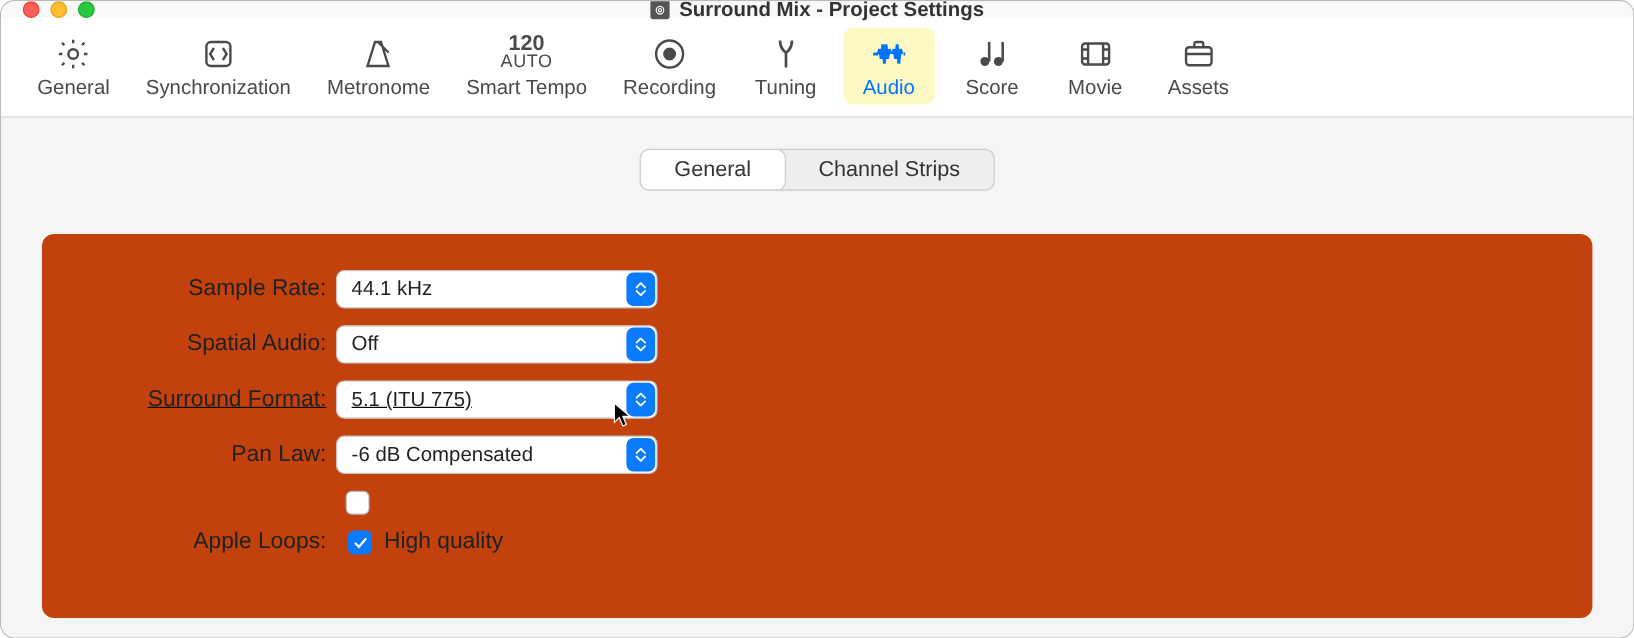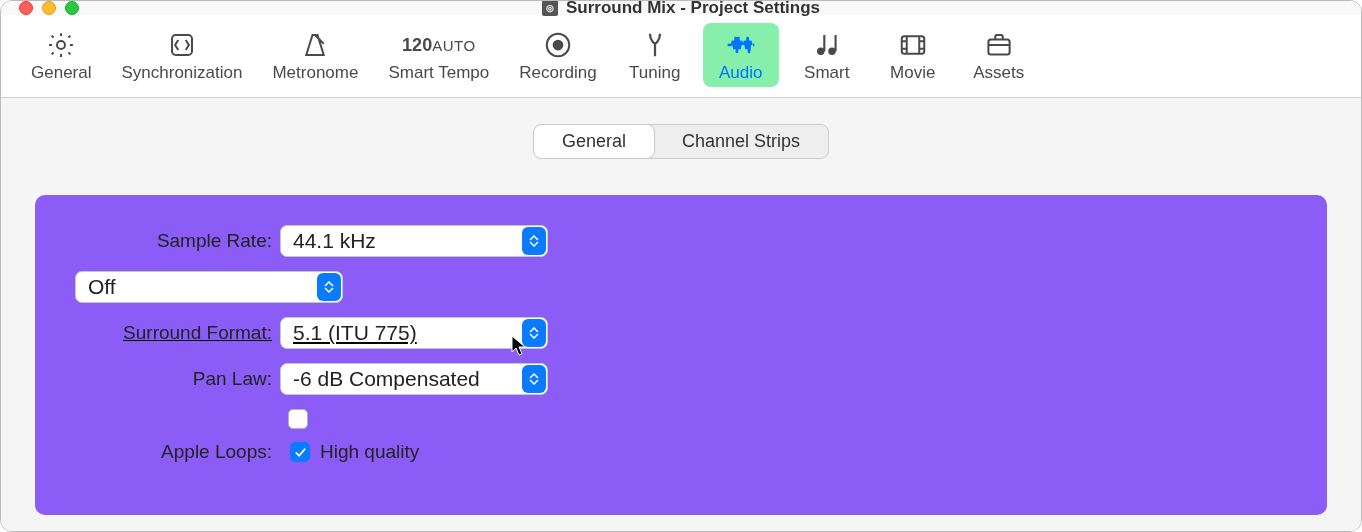--- a/index.html
+++ b/index.html
@@ -68,21 +68,21 @@
     .tool-item {
       display: flex;
       flex-direction: column;
       align-items: center;
       gap: 2px;
       padding: 6px 10px 4px;
       border-radius: 8px;
       cursor: default;
       min-width: 76px;
     }
-    .tool-item.active { background: #86efac; }
+    .tool-item.active { background: #fef9c3; }
     .tool-icon {
       width: 32px; height: 32px;
       display: flex; align-items: center; justify-content: center;
       color: #4a4a4a;
     }
     .tool-item.active .tool-icon { color: #0074ff; }
     .tool-item.active .tool-label { color: #0074ff; }
     .tool-label {
       font-size: 17px;
       color: #4a4a4a;
@@ -109,21 +109,21 @@
       border: none;
       cursor: default;
     }
     .seg-btn.active {
       background: #ffffff;
       border-radius: 7px;
       box-shadow: 0 0 0 1px #ccc;
       font-weight: 500;
     }
     .panel {
-      background: #8b5cf6;
+      background: #c2410c;
       border-radius: 10px;
       padding: 30px 40px 40px;
     }
     .form-row {
       display: flex;
       align-items: center;
       margin-bottom: 14px;
     }
     .form-label {
       width: 205px;
@@ -137,21 +137,21 @@
       display: inline-flex;
       width: 268px;
     }
     .select-field {
       width: 100%;
       height: 32px;
       border: 1px solid #c5c5c5;
       border-radius: 7px;
       background: #fff;
       padding: 0 36px 0 12px;
-      font-size: 21px;
+      font-size: 17px;
       color: #222;
       display: flex;
       align-items: center;
     }
     .select-stepper {
       position: absolute;
       right: 2px; top: 2px; bottom: 2px;
       width: 24px;
       background: #0a7bff;
       border-radius: 6px;
@@ -238,21 +238,21 @@
     <div class="tool-item">
       <div class="tool-icon">
         <svg viewBox="0 0 24 24" width="30" height="30" fill="none" stroke="currentColor" stroke-width="1.6">
             <path d="M10 4l-5 16h14l-5-16h-4zM5 20h14M12 4l7 7"></path>
           </svg>
       </div>
       <div class="tool-label">Metronome</div>
     </div>
 
     <div class="tool-item">
-      <div class="tool-icon" style="flex-direction:row;justify-content:center;">
+      <div class="tool-icon" style="flex-direction:column;justify-content:center;">
         <div class="smart-tempo-text">120</div>
         <div class="smart-tempo-sub">AUTO</div>
       </div>
       <div class="tool-label">Smart Tempo</div>
     </div>
 
     <div class="tool-item">
       <div class="tool-icon">
         <svg viewBox="0 0 24 24" width="30" height="30" fill="none" stroke="currentColor" stroke-width="1.6">
             <circle cx="12" cy="12" r="9"></circle>
@@ -283,21 +283,21 @@
 
     <div class="tool-item">
       <div class="tool-icon">
         <svg viewBox="0 0 24 24" width="30" height="30" fill="currentColor">
             <circle cx="7" cy="17" r="3"></circle>
             <circle cx="16" cy="17" r="3"></circle>
             <rect x="9" y="4" width="1.7" height="13"></rect>
             <rect x="18" y="4" width="1.7" height="13"></rect>
           </svg>
       </div>
-      <div class="tool-label">Smart</div>
+      <div class="tool-label">Score</div>
     </div>
 
     <div class="tool-item">
       <div class="tool-icon">
         <svg viewBox="0 0 24 24" width="30" height="30" fill="none" stroke="currentColor" stroke-width="1.6">
             <rect x="3" y="5" width="18" height="14" rx="2"></rect>
             <path d="M7 5v14M17 5v14M3 9h4M3 15h4M17 9h4M17 15h4"></path>
           </svg>
       </div>
       <div class="tool-label">Movie</div>
@@ -333,20 +333,21 @@
                 <path d="M1 5L5 1L9 5" stroke="white" stroke-width="1.5" fill="none"></path>
               </svg>
             <svg viewBox="0 0 10 6">
                 <path d="M1 1L5 5L9 1" stroke="white" stroke-width="1.5" fill="none"></path>
               </svg>
           </div>
         </div>
       </div>
 
       <div class="form-row">
+        <div class="form-label">Spatial Audio:</div>
         <div class="select-wrap">
           <div class="select-field">Off</div>
           <div class="select-stepper">
             <svg viewBox="0 0 10 6">
                 <path d="M1 5L5 1L9 5" stroke="white" stroke-width="1.5" fill="none"></path>
               </svg>
             <svg viewBox="0 0 10 6">
                 <path d="M1 1L5 5L9 1" stroke="white" stroke-width="1.5" fill="none"></path>
               </svg>
           </div>

